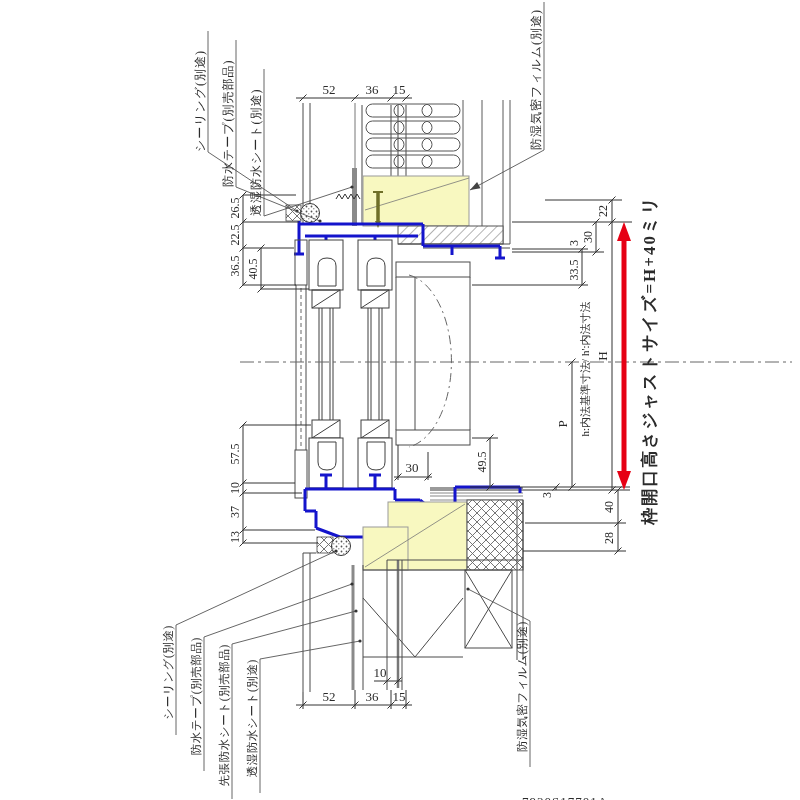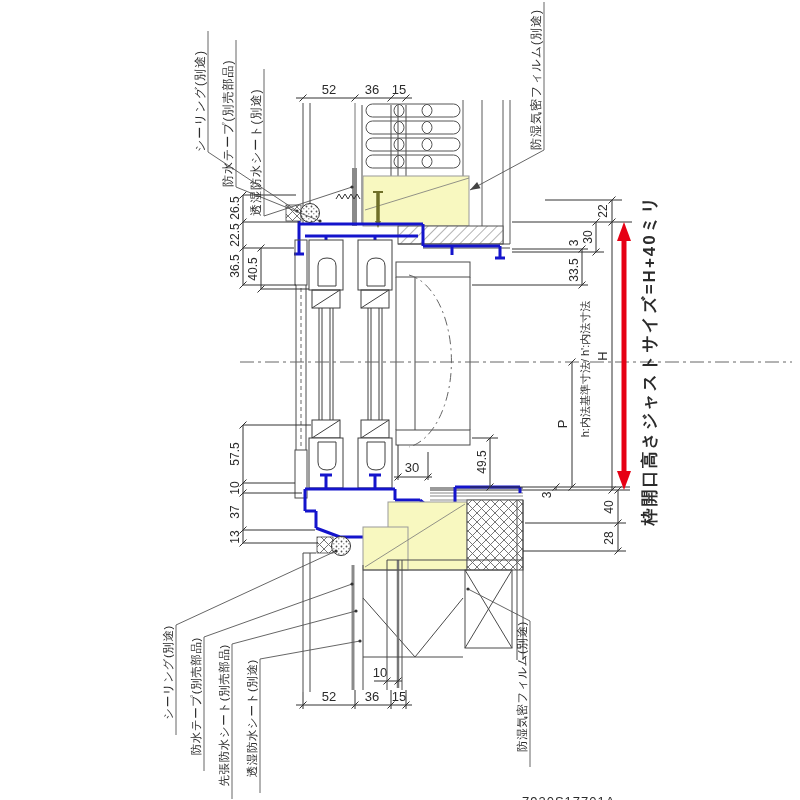--- a/index.html
+++ b/index.html
@@ -1,17 +1,17 @@
 <!DOCTYPE html>
 <html><head>
 <meta charset="utf-8">
 <style>
   html,body{margin:0;padding:0;background:#ffffff;}
   .sheet{position:relative;width:800px;height:800px;background:#fff;overflow:hidden;
-         font-family:Liberation Sans, sans-serif;}
+         font-family:Liberation Serif, serif;}
   svg{display:block;}
   text{fill:#2b2b2b;}
   .dim{font-size:13px;}
   .dimS{font-size:12px;}
   .lbl{font-size:12px;letter-spacing:1px;}
   .lblB{font-size:11.5px;letter-spacing:0.6px;}
   .red{font-size:17px;font-weight:bold;letter-spacing:2px;}
   .pn{font-size:13px;letter-spacing:1px;}
 </style>
 </head>

